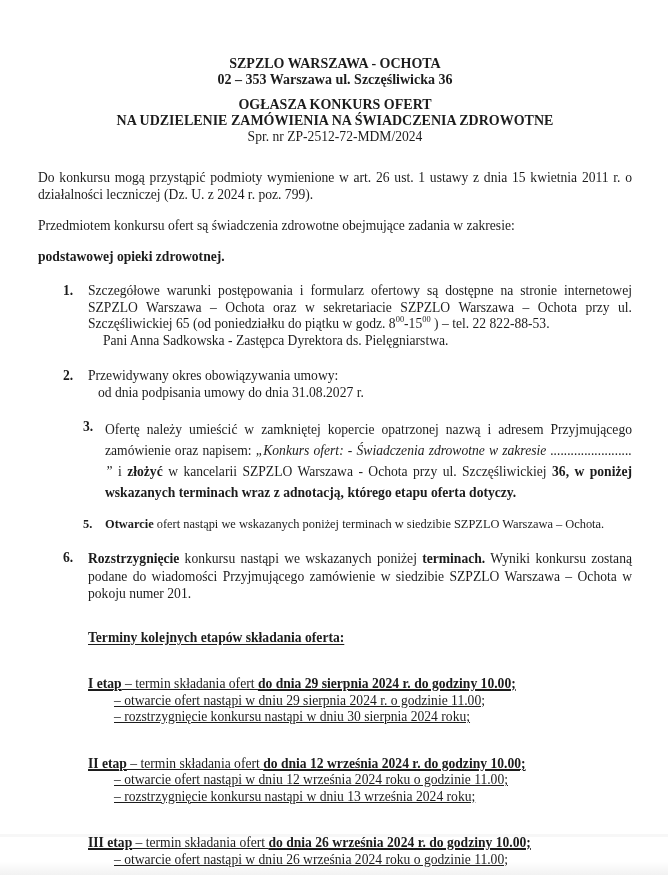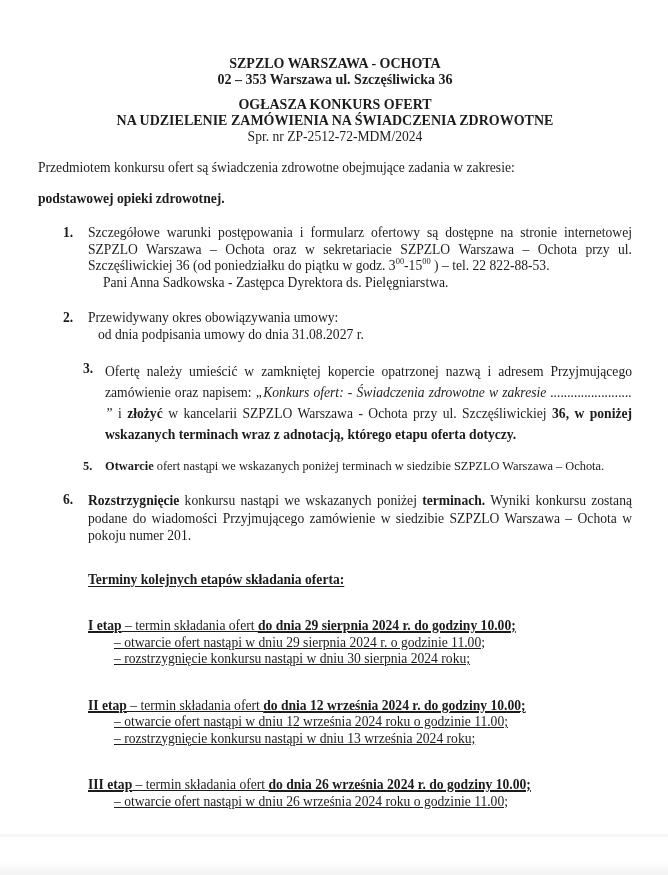--- a/index.html
+++ b/index.html
@@ -59,27 +59,28 @@
 <body>
 
 <div class="page">
 
   <div class="center hdr">SZPZLO WARSZAWA - OCHOTA</div>
   <div class="center hdr">02 – 353 Warszawa ul. Szczęśliwicka 36</div>
   <div class="center hdr announce">OGŁASZA KONKURS OFERT</div>
   <div class="center hdr">NA UDZIELENIE ZAMÓWIENIA NA ŚWIADCZENIA ZDROWOTNE</div>
   <div class="center case-no">Spr. nr ZP-2512-72-MDM/2024</div>
 
+  <div class="just p1">Do konkursu mogą przystąpić podmioty wymienione w art. 26 ust. 1 ustawy z dnia 15 kwietnia 2011 r. o działalności leczniczej (Dz. U. z 2024 r. poz. 799).</div>
   <div class="just p2">Przedmiotem konkursu ofert są świadczenia zdrowotne obejmujące zadania w zakresie:</div>
   <div class="b p3">podstawowej opieki zdrowotnej.</div>
 
   <div class="li lvl1 item1">
     <span class="num">1.</span>
     <div class="body">
-      <div class="just"><span>Szczegółowe warunki postępowania i formularz ofertowy są dostępne na stronie internetowej SZPZLO Warszawa – Ochota oraz w sekretariacie SZPZLO Warszawa – Ochota przy ul. Szczęśliwickiej 36 (od poniedziałku do piątku w godz. 3</span><sup>00</sup><span>-15</span><sup>00</sup><span> ) – tel. 22 822-88-53.</span></div>
+      <div class="just"><span>Szczegółowe warunki postępowania i formularz ofertowy są dostępne na stronie internetowej SZPZLO Warszawa – Ochota oraz w sekretariacie SZPZLO Warszawa – Ochota przy ul. Szczęśliwickiej 65 (od poniedziałku do piątku w godz. 8</span><sup>00</sup><span>-15</span><sup>00</sup><span> ) – tel. 22 822-88-53.</span></div>
       <div class="indent1">Pani Anna Sadkowska - Zastępca Dyrektora ds. Pielęgniarstwa.</div>
     </div>
   </div>
 
   <div class="li lvl1 item2">
     <span class="num">2.</span>
     <div class="body">
       <div>Przewidywany okres obowiązywania umowy:</div>
       <div class="indent2">od dnia podpisania umowy do dnia 31.08.2027 r.</div>
     </div>

